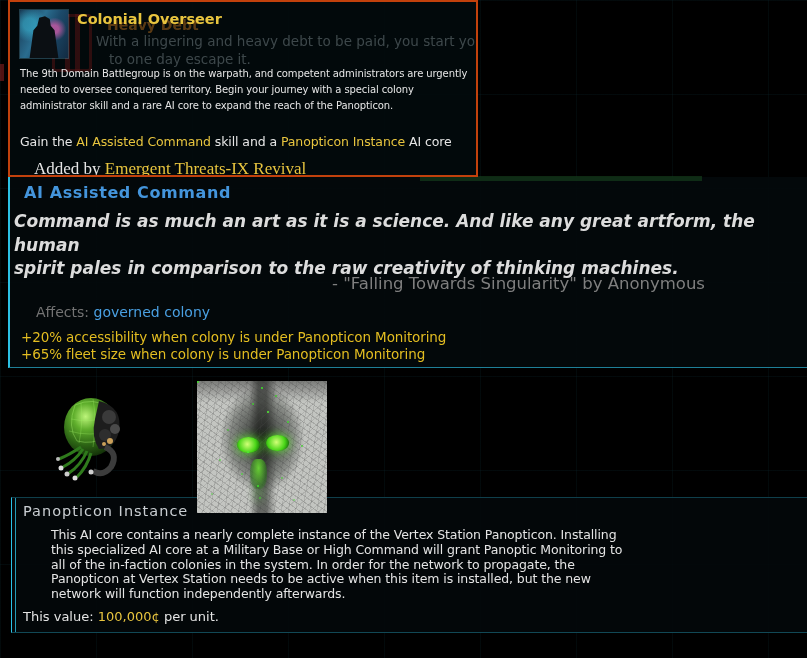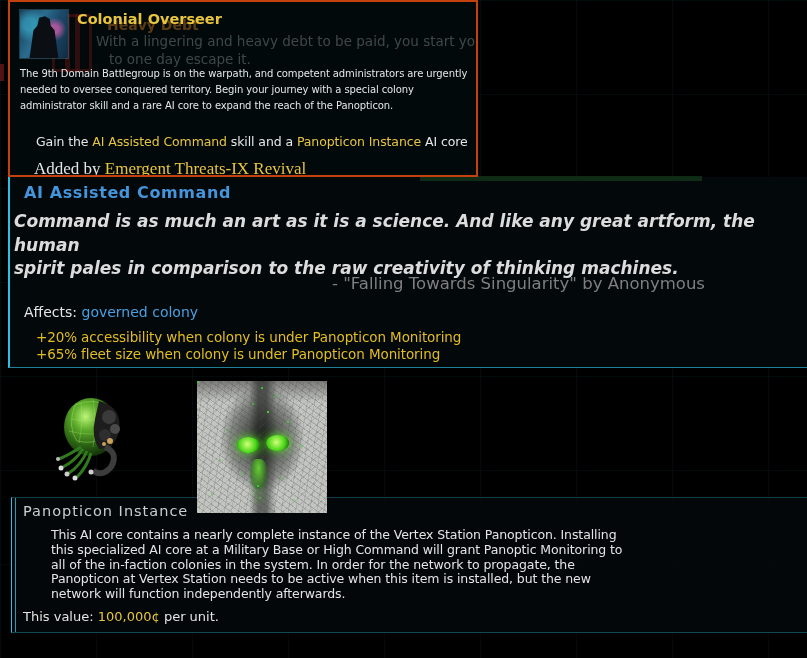--- a/index.html
+++ b/index.html
@@ -72,21 +72,21 @@
   .tt1-sub{
     position:absolute;left:67px;top:26px;width:372px;
     color:#e8e8e8;font-size:13px;line-height:15.5px;
   }
   .tt1-body{
     position:absolute;left:10px;top:64px;width:452px;
     color:#e6e6e6;font-size:10px;line-height:16px;letter-spacing:-0.1px;
   }
   .tt1-gain{
     position:absolute;left:10px;top:132px;width:458px;
-    color:#e6e6e6;font-size:12.5px;white-space:nowrap;letter-spacing:-0.1px;margin-left:16px;
+    color:#e6e6e6;font-size:12.5px;white-space:nowrap;letter-spacing:-0.1px;
   }
   .tt1-added{
     position:absolute;left:24px;top:157px;
     color:#e6e6e6;font-size:17px;white-space:nowrap;font-family:Liberation Serif, serif;
   }
   .link-yellow{color:#e8c53f;}
 
   
   .tt2{
     position:absolute;left:8px;top:177px;width:799px;height:191px;
@@ -103,24 +103,24 @@
     position:absolute;left:4px;top:33px;width:780px;
     color:#dcdcdc;font-size:17px;font-style:italic;font-weight:bold;line-height:23.5px;
   }
   .tt2-attr{
     position:absolute;left:322px;top:97px;
     color:#7f7f7f;font-size:16.5px;white-space:nowrap;
   }
   .tt2-affects{
     position:absolute;left:14px;top:127px;font-size:14px;white-space:nowrap;
   }
-  .affects-label{color:#e5e5e5;}
+  .affects-label{color:#737373;margin-left:12px;}
   .affects-value{color:#4aa0e2;}
   .tt2-bonus{
-    position:absolute;left:26px;
+    position:absolute;left:11px;
     color:#e3bd21;font-size:13.5px;white-space:nowrap;letter-spacing:-0.1px;
   }
   .bonus-0{top:152px;}
   .bonus-1{top:169px;}
 
   
   .ai-core{
     position:absolute;left:53px;top:391px;width:84px;height:94px;z-index:6;
   }
   .glitch{

